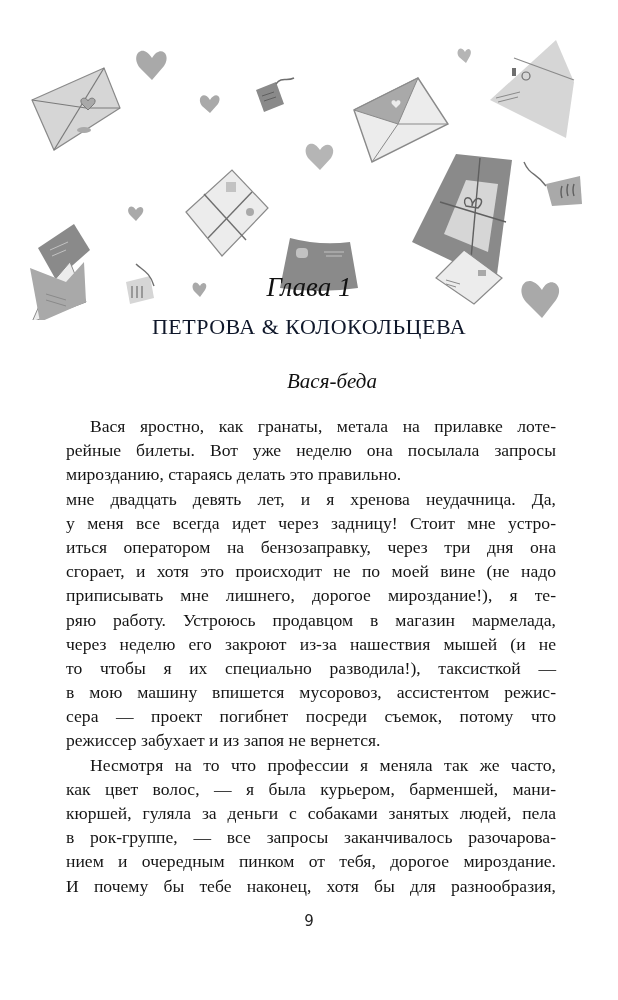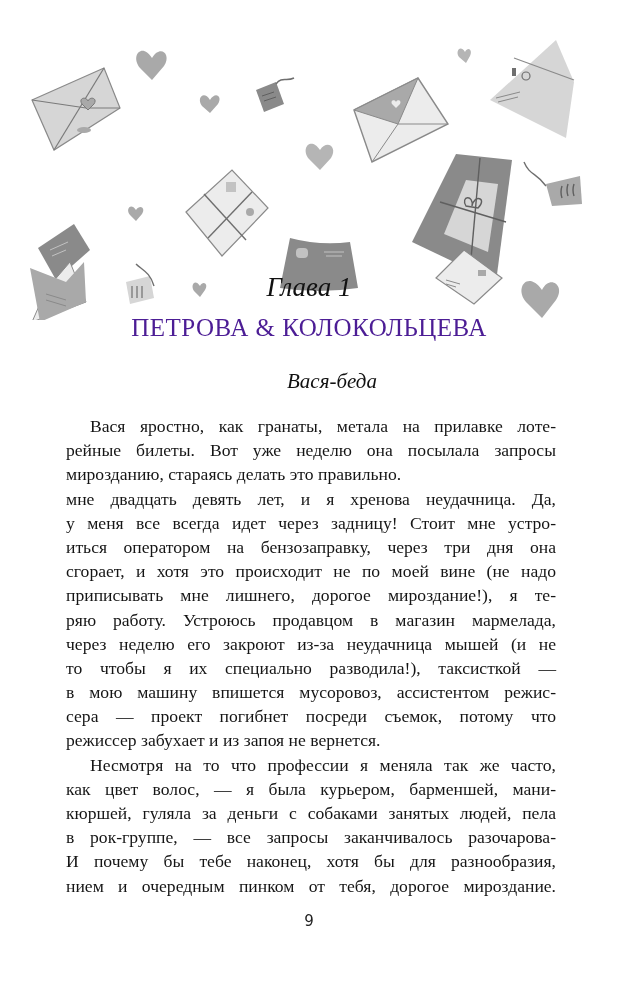--- a/index.html
+++ b/index.html
@@ -1,19 +1,19 @@
 <!DOCTYPE html>
 <html><head>
 <meta charset="utf-8">
 <style>
   html, body { margin: 0; padding: 0; background: #ffffff; }
   body { width: 618px; height: 1000px; position: relative; overflow: hidden; font-family: "DejaVu Serif", serif; color: #1a1a1a; }
   .illustration { position: absolute; left: 0; top: 0; width: 618px; height: 320px; }
   .chapter-label { position: absolute; top: 272px; left: 0; width: 618px; text-align: center; font-family: "Liberation Serif", serif; font-style: italic; font-size: 27px; color: #111; }
-  .chapter-title { position: absolute; top: 314px; left: 0; width: 618px; text-align: center; font-family: "Liberation Serif", serif; font-size: 25px; letter-spacing: 0.5px; color: #4c1d95; }
+  .chapter-title { position: absolute; top: 314px; left: 0; width: 618px; text-align: center; font-family: "Liberation Serif", serif; font-size: 22px; letter-spacing: 0.5px; color: #0f172a; }
   .section-title { position: absolute; top: 369px; left: 0; width: 618px; text-align: center; font-family: "Liberation Serif", serif; font-style: italic; font-size: 21px; color: #111; padding-left: 23px; }
   .body-text { position: absolute; top: 414px; left: 66px; width: 490px; font-family: Liberation Serif, serif; font-size: 17.6px; line-height: 24.2px; color: #151515; }
   .line { display: block; white-space: nowrap; text-align: justify; text-align-last: justify; height: 24.2px; }
   .line.indent { padding-left: 24px; }
   .line.last { text-align-last: left; }
   .page-number { position: absolute; top: 912px; left: 0; width: 618px; text-align: center; font-family: "DejaVu Sans", sans-serif; font-size: 15px; color: #222; }
 </style>
 </head>
 <body>
 
@@ -116,26 +116,26 @@
 <div class="body-text">
   <span class="line indent">Вася яростно, как гранаты, метала на прилавке лоте-</span>
   <span class="line">рейные билеты. Вот уже неделю она посылала запросы</span>
   <span class="line last">мирозданию, стараясь делать это правильно.</span>
   <span class="line">мне двадцать девять лет, и я хренова неудачница. Да,</span>
   <span class="line">у меня все всегда идет через задницу! Стоит мне устро-</span>
   <span class="line">иться оператором на бензозаправку, через три дня она</span>
   <span class="line">сгорает, и хотя это происходит не по моей вине (не надо</span>
   <span class="line">приписывать мне лишнего, дорогое мироздание!), я те-</span>
   <span class="line">ряю работу. Устроюсь продавцом в магазин мармелада,</span>
-  <span class="line">через неделю его закроют из-за неудачница мышей (и не</span>
+  <span class="line">через неделю его закроют из-за нашествия мышей (и не</span>
   <span class="line">то чтобы я их специально разводила!), таксисткой —</span>
   <span class="line">в мою машину впишется мусоровоз, ассистентом режис-</span>
   <span class="line">сера — проект погибнет посреди съемок, потому что</span>
   <span class="line last">режиссер забухает и из запоя не вернется.</span>
   <span class="line indent">Несмотря на то что профессии я меняла так же часто,</span>
   <span class="line">как цвет волос, — я была курьером, барменшей, мани-</span>
   <span class="line">кюршей, гуляла за деньги с собаками занятых людей, пела</span>
   <span class="line">в рок-группе, — все запросы заканчивалось разочарова-</span>
+  <span class="line">нием и очередным пинком от тебя, дорогое мироздание.</span>
   <span class="line">И почему бы тебе наконец, хотя бы для разнообразия,</span>
-  <span class="line">нием и очередным пинком от тебя, дорогое мироздание.</span>
 </div>
 
 <div class="page-number">9</div>
 
 </body></html>

